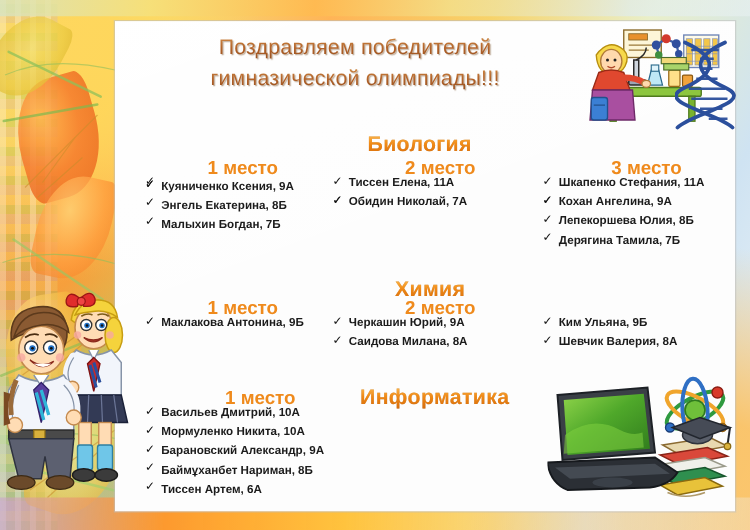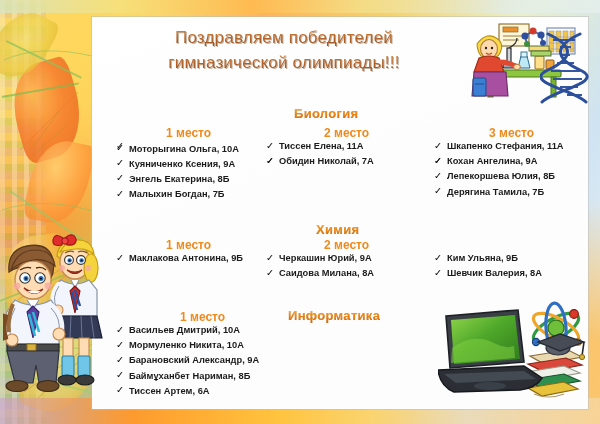--- a/index.html
+++ b/index.html
@@ -44,29 +44,29 @@
     font-size:17px;font-weight:normal;letter-spacing:.2px;line-height:1.45;
     color:#b06a2c;
     background:linear-gradient(180deg,#d89a52 0%,#b4642a 48%,#8e4a1c 100%);
     -webkit-background-clip:text;background-clip:text;-webkit-text-fill-color:transparent;
     filter:drop-shadow(1.2px 1.4px .6px rgba(120,80,40,.45));
     white-space:nowrap;
   }
 
   
   .subject{
-    position:absolute;font-size:13px;font-weight:bold;letter-spacing:.3px;
+    position:absolute;font-size:17px;font-weight:bold;letter-spacing:.3px;
     background:linear-gradient(180deg,#ffc25a 0%,#f08a16 45%,#d2670a 100%);
     -webkit-background-clip:text;background-clip:text;-webkit-text-fill-color:transparent;
     filter:drop-shadow(.9px .9px .4px rgba(150,85,15,.5));
     white-space:nowrap;
   }
 
   
-  .place{position:absolute;font-size:12px;font-weight:bold;color:#ef8a1c;white-space:nowrap;}
+  .place{position:absolute;font-size:15px;font-weight:bold;color:#ef8a1c;white-space:nowrap;}
 
   
   .wlist{position:absolute;margin:0;padding:0;list-style:none;}
   .wlist li{
     position:relative;padding-left:13px;margin:0 0 2.6px 0;
     font-size:9.3px;font-weight:bold;color:#1b1b1b;line-height:12.6px;white-space:nowrap;
   }
   .wlist li .tick{
     position:absolute;left:0;top:-.5px;font-size:9.5px;color:#111;font-weight:bold;
   }
@@ -140,21 +140,21 @@
   <div id="title">
     <div class="tline">Поздравляем победителей</div>
     <div class="tline">гимназической олимпиады!!!</div>
   </div>
 
   <div class="subject" style="left:294px;top:106px;">Биология</div>
 
   <div class="place" style="left:166px;top:126px;">1 место</div>
   <ul class="wlist" style="left:116px;top:140px;">
     <li><span class="tick">✓</span></li>
-    <li><span class="tick">✓</span><span>Моторыгина Ольга, 10А</span></li>
+    <li><span class="tick">✓</span></li>
     <li><span class="tick">✓</span><span>Куяниченко Ксения, 9А</span></li>
     <li><span class="tick">✓</span><span>Энгель Екатерина, 8Б</span></li>
     <li><span class="tick">✓</span><span>Малыхин Богдан, 7Б</span></li>
   </ul>
 
   <div class="place" style="left:324px;top:126px;">2 место</div>
   <ul class="wlist" style="left:266px;top:140px;">
     <li><span class="tick">✓</span><span>Тиссен Елена, 11А</span></li>
     <li><span class="tick">✓</span></li>
     <li><span class="tick">✓</span><span>Обидин Николай, 7А</span></li>

